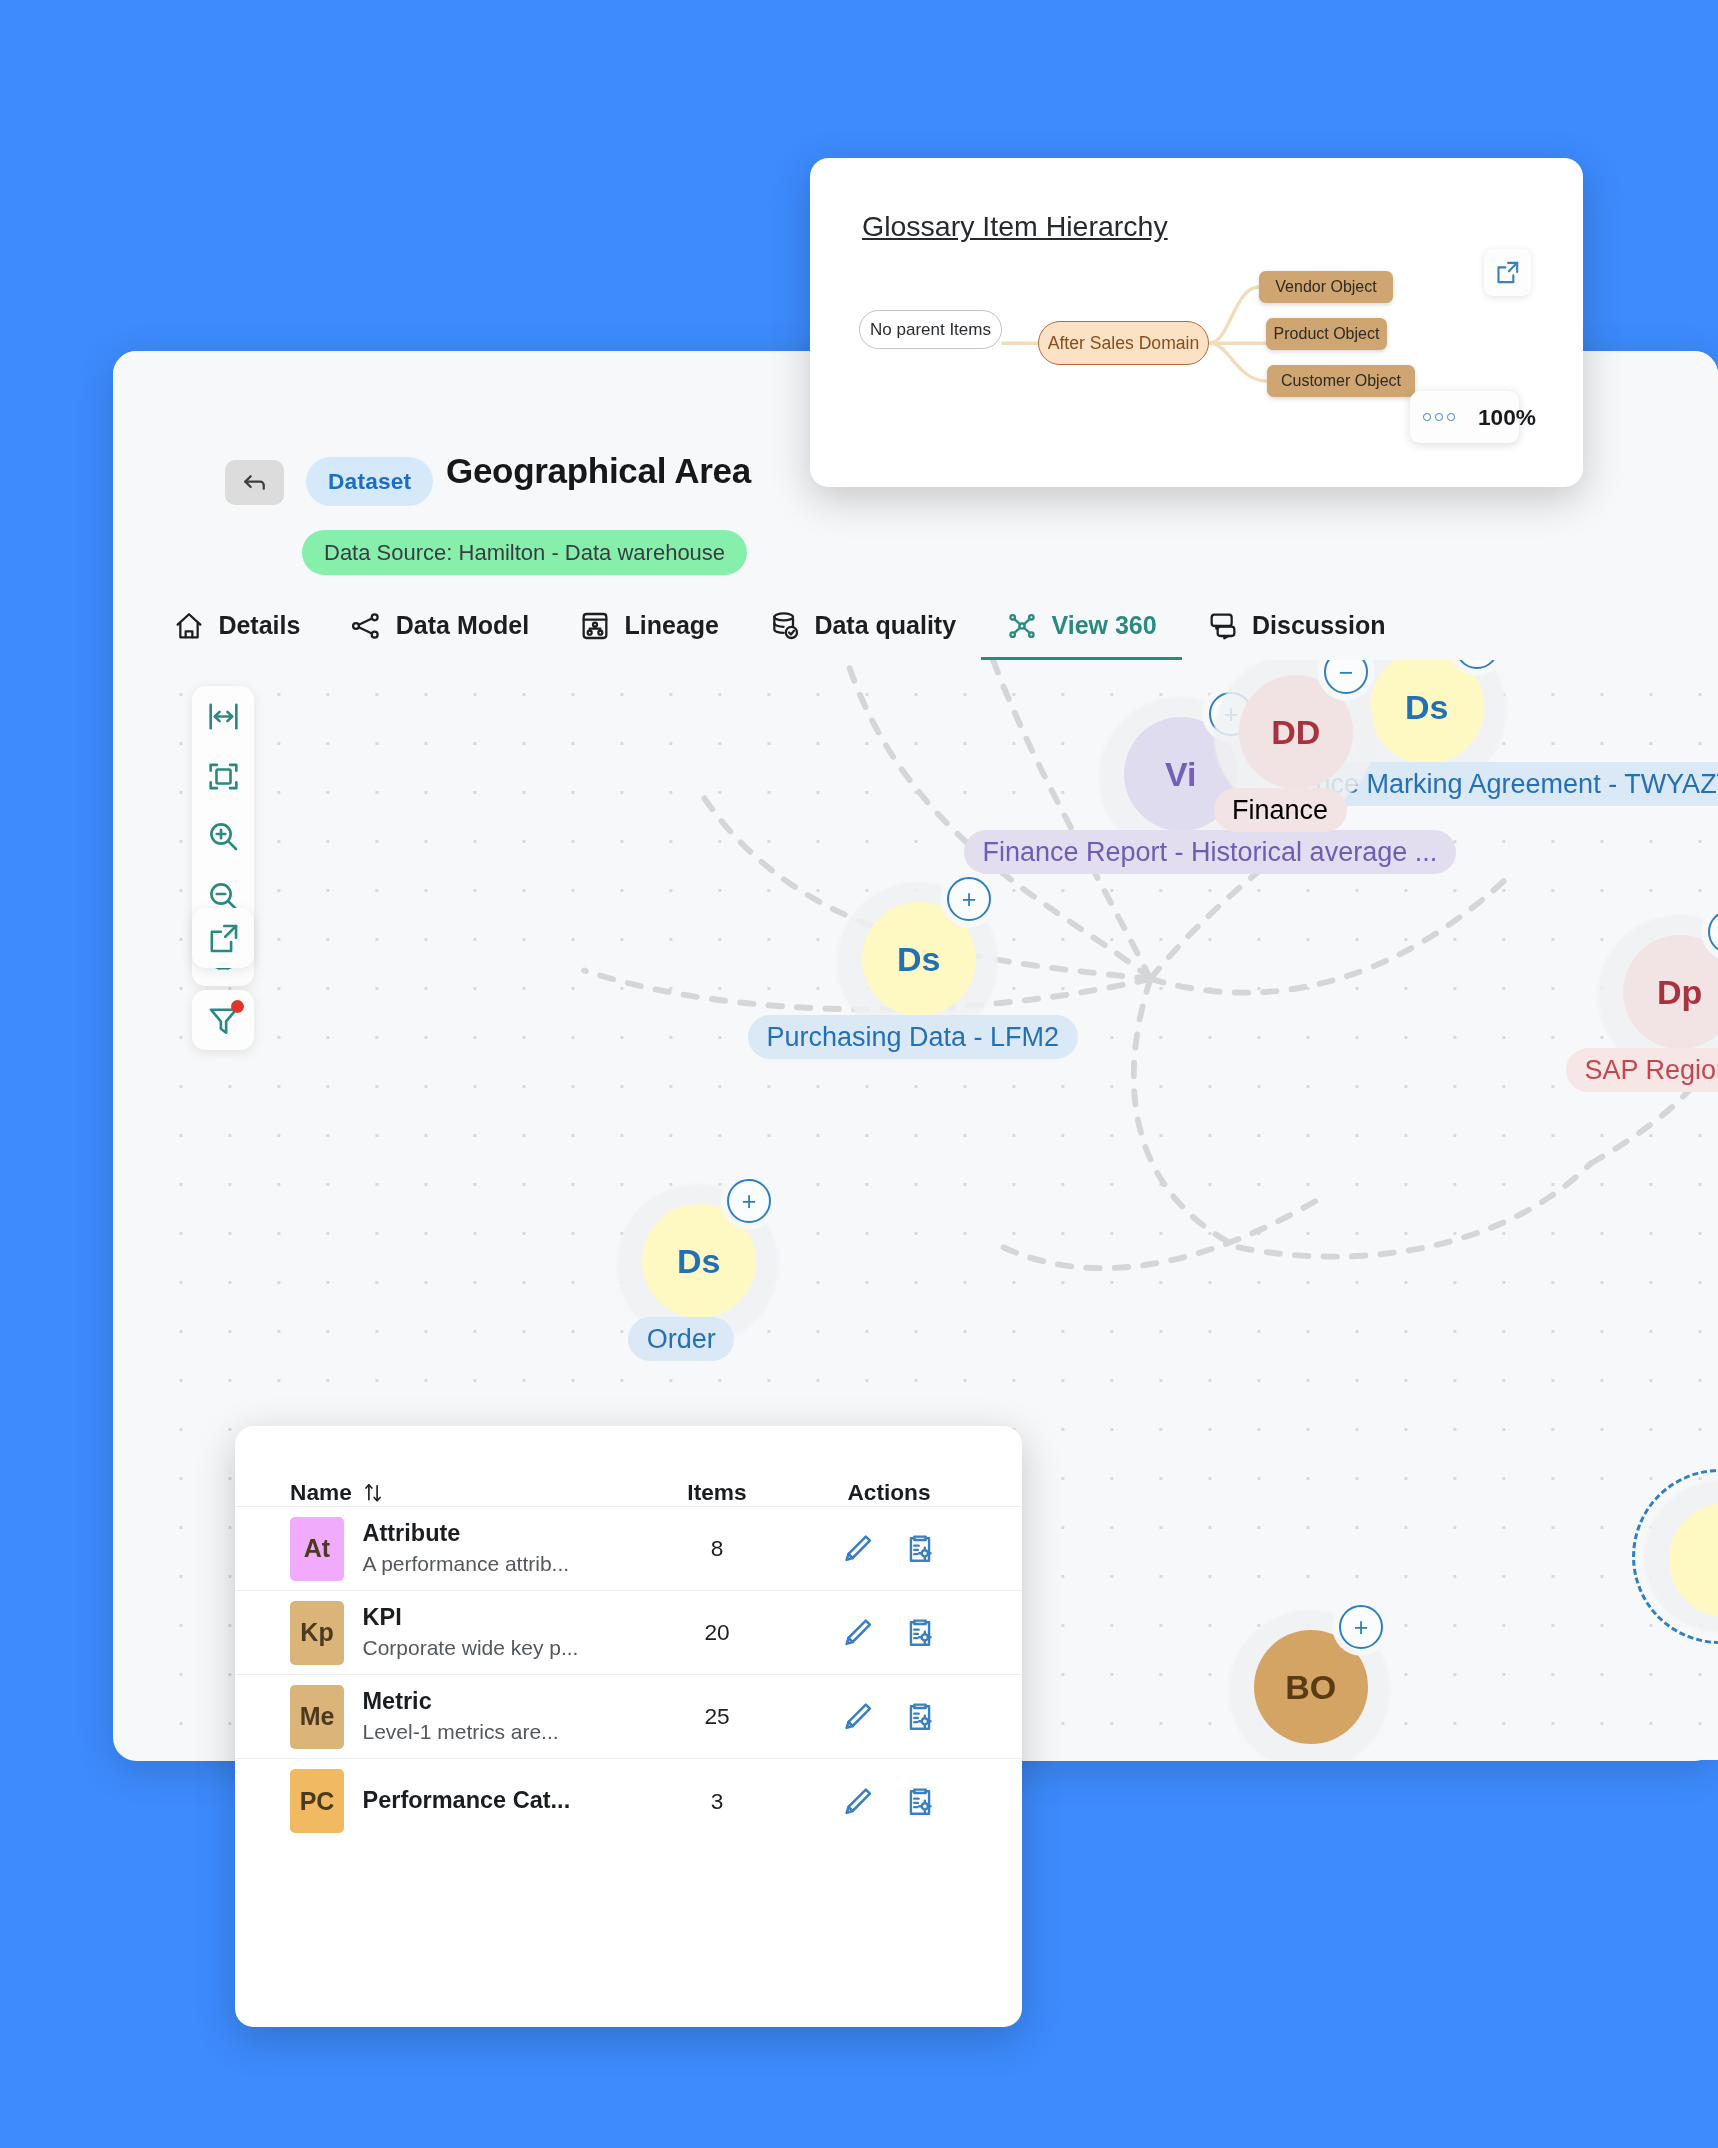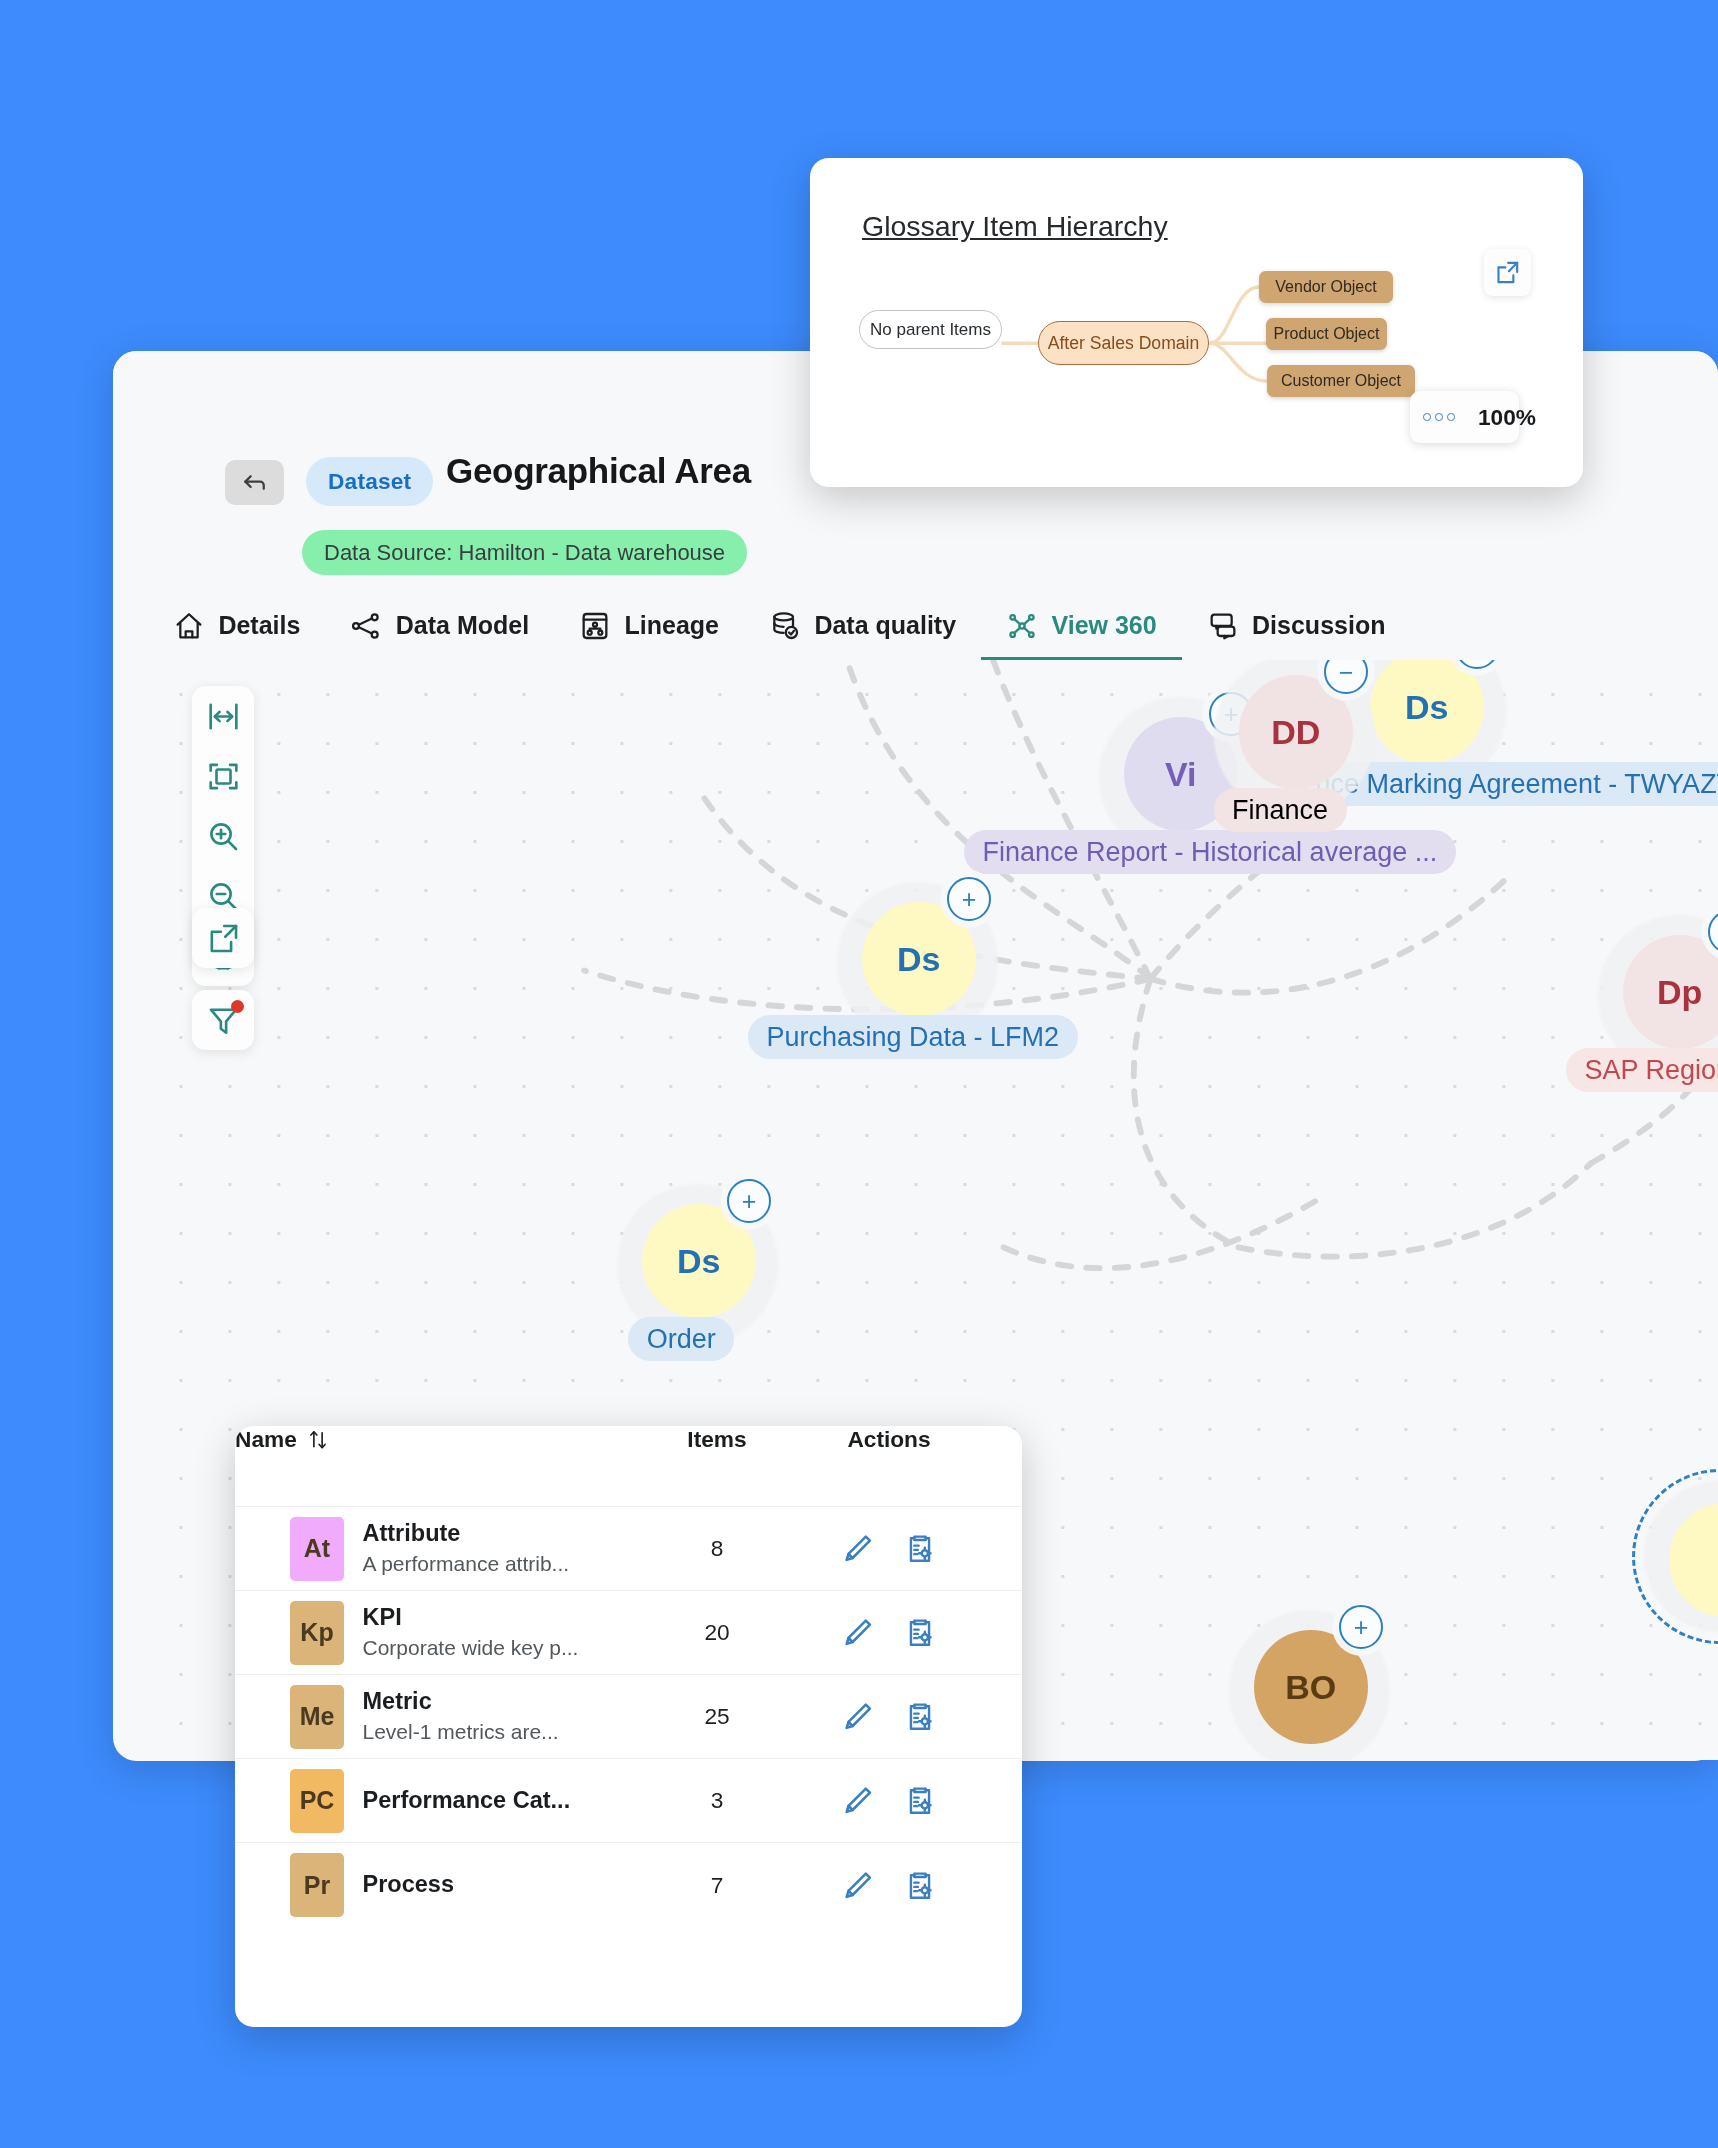--- a/index.html
+++ b/index.html
@@ -202,23 +202,23 @@
   
   .table-card {
     position: absolute; left: 235px; top: 1426px;
     width: 787px; height: 601px;
     background: #ffffff; border-radius: 18.5px;
     box-shadow: 0 11.7px 42px rgba(0,0,0,.2);
     overflow: hidden;
   }
   .tc-head {
     position: absolute; left: 0; top: 0; width: 100%; height: 81px;
-    display: flex; align-items: flex-start;
+    display: flex; align-items: flex-end;
     border-bottom: 1.7px solid #eceef0;
-    padding-right: 49px;
+    padding-left: 55px; padding-right: 49px;
   }
   .th-name { display: flex; align-items: center; gap: 11.7px; font-size: 22.7px; font-weight: bold; color: #1b1e21; }
   .th-sort { width: 20px; height: 23.5px; cursor: pointer; }
   .th-items { margin-left: auto; margin-right: 0; width: 176px; text-align: center; font-size: 22.7px; font-weight: bold; color: #1b1e21; }
   .th-actions { width: 168px; text-align: center; font-size: 22.7px; font-weight: bold; color: #1b1e21; }
 
   .trow {
     position: relative; height: 84px; display: flex; align-items: center;
     padding-left: 55px; padding-right: 49px;
     border-bottom: 1.7px solid #eceef0;
@@ -605,39 +605,17 @@
             <path d="M8 4.8 H5.6 V20.6 H18.4 V4.8 H16"></path>
             <path d="M8 10 H11"></path>
               <path d="M8 13 H10.5"></path>
               <path d="M8 16 H10"></path>
             <circle cx="15.4" cy="15.4" r="2.2"></circle>
             <path d="M15.4 12.4 V11.4 M15.4 19.4 V18.4 M18.4 15.4 H19.4 M11.4 15.4 H12.4"></path>
           </svg>
         </span>
       </div>
 
-      <div class="trow">
-        <span class="r-av" style="background:#dbb47a;">Pr</span>
-        <span class="r-txt">
-          <span class="r-name">Process</span>
-        </span>
-        <span class="r-items">7</span>
-        <span class="r-acts">
-          <svg class="aicon" viewBox="0 0 24 24" fill="none" stroke="#3a7fc0" stroke-width="1.8" stroke-linecap="round" stroke-linejoin="round">
-            <path d="M17.5 3.6 L20.4 6.5 L8.2 18.7 L4 20 L5.3 15.8 Z"></path>
-            <path d="M5.3 15.8 L8.2 18.7"></path>
-          </svg>
-          <svg class="aicon" viewBox="0 0 24 24" fill="none" stroke="#3a7fc0" stroke-width="1.7" stroke-linecap="round" stroke-linejoin="round">
-            <path d="M8 3.6 H16 V6 H8 Z"></path>
-            <path d="M8 4.8 H5.6 V20.6 H18.4 V4.8 H16"></path>
-            <path d="M8 10 H11"></path>
-              <path d="M8 13 H10.5"></path>
-              <path d="M8 16 H10"></path>
-            <circle cx="15.4" cy="15.4" r="2.2"></circle>
-            <path d="M15.4 12.4 V11.4 M15.4 19.4 V18.4 M18.4 15.4 H19.4 M11.4 15.4 H12.4"></path>
-          </svg>
-        </span>
-      </div>
     </div>
   </div>
 
 </div>
 
 
 </body></html>

